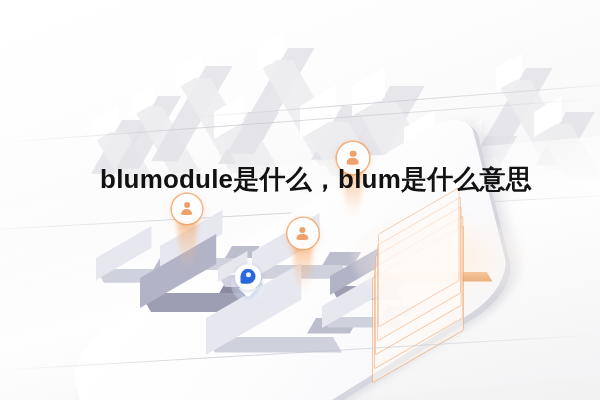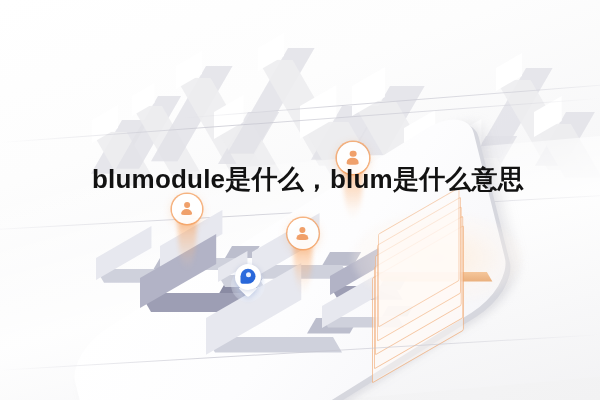--- a/index.html
+++ b/index.html
@@ -7,20 +7,21 @@
     padding: 0;
     background: #ffffff;
   }
   #banner {
     position: relative;
     width: 600px;
     height: 400px;
     overflow: hidden;
     background: #fbfbfb;
     font-family: "Liberation Sans", sans-serif;
+    text-align: right;
   }
 
   
   .bg-base {
     position: absolute; inset: 0;
     background:
       linear-gradient(160deg, #ffffff 0%, #fdfdfd 30%, #f7f7f8 60%, #f2f2f3 100%);
   }
   .bg-sheen {
     position: absolute;

